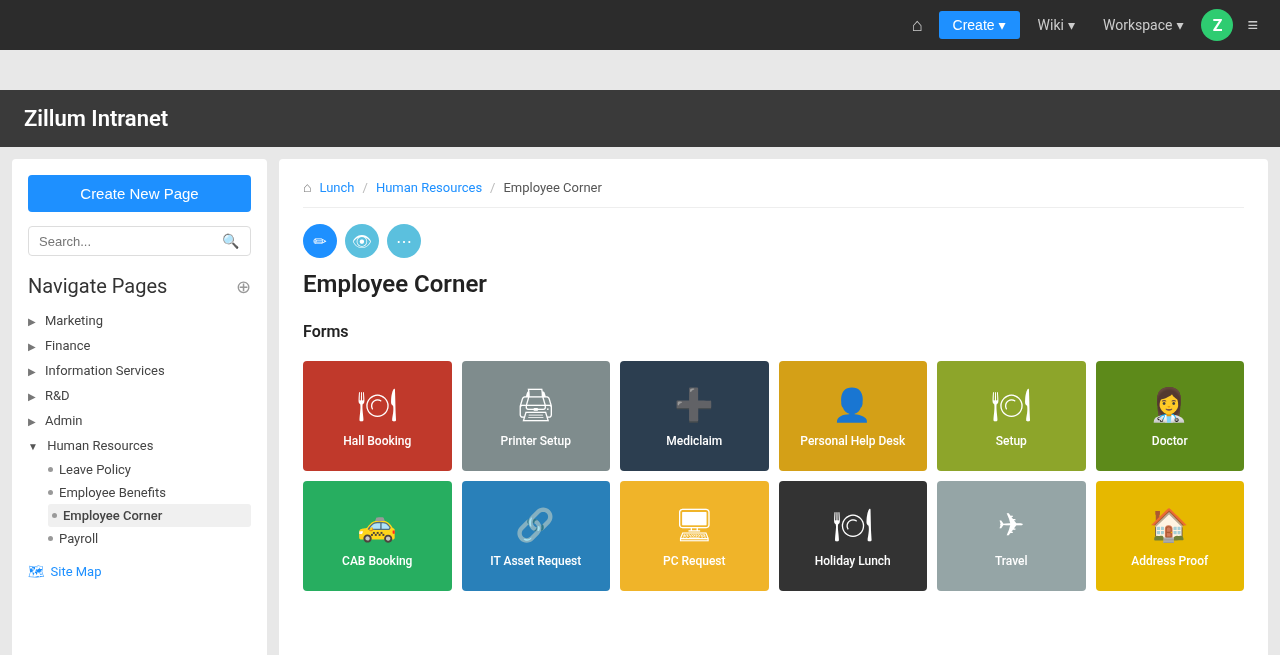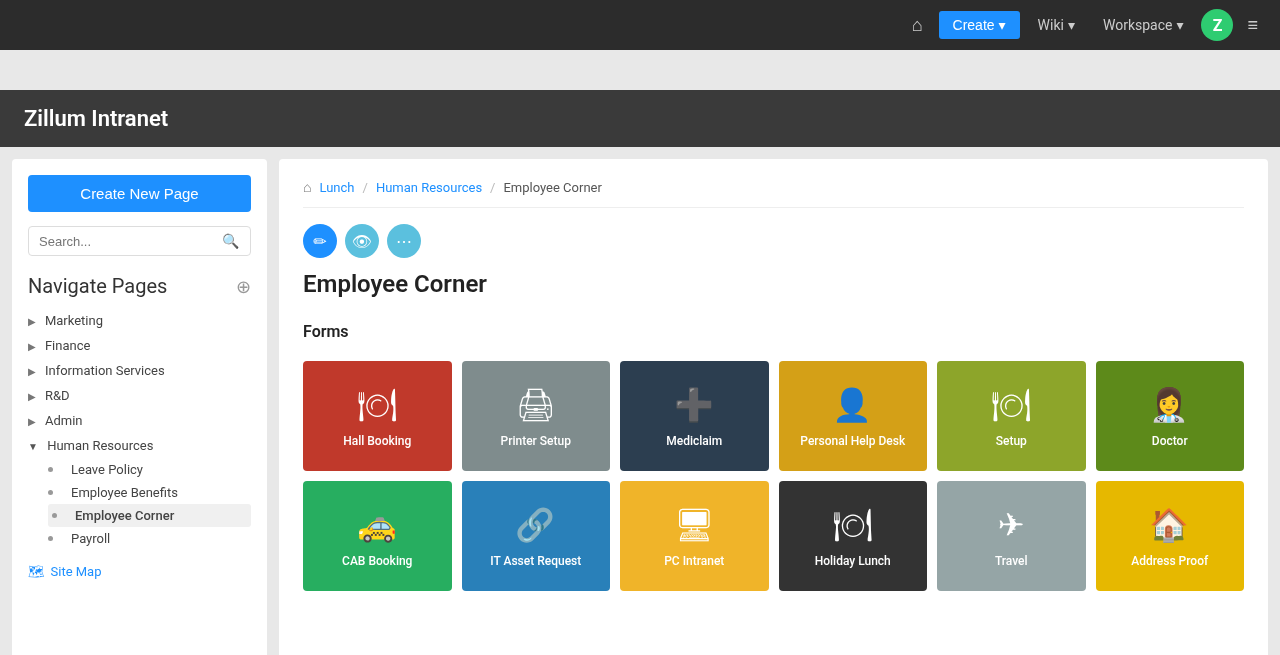--- a/index.html
+++ b/index.html
@@ -117,21 +117,21 @@
     .nav-item.expanded .arrow { color: #555; }
 
     .sub-nav { list-style: none; padding-left: 20px; }
     .sub-nav-item {
       padding: 4px 0;
       cursor: pointer;
       color: #444;
       font-size: 13px;
       display: flex;
       align-items: center;
-      gap: 18px;
+      gap: 6px;
     }
     .sub-nav-item .bullet { width: 5px; height: 5px; border-radius: 50%; background: #999; display: inline-block; }
     .sub-nav-item.active { background: #f0f0f0; border-radius: 3px; padding-left: 4px; font-weight: 500; }
 
     .site-map-link {
       margin-top: 14px;
       color: #1e90ff;
       font-size: 13px;
       cursor: pointer;
       display: flex;
@@ -383,21 +383,21 @@
         <div class="form-card card-green">
           <span class="form-card-icon">🚕</span>
           <span class="form-card-label">CAB Booking</span>
         </div>
         <div class="form-card card-blue">
           <span class="form-card-icon">🔗</span>
           <span class="form-card-label">IT Asset Request</span>
         </div>
         <div class="form-card card-bright-yellow">
           <span class="form-card-icon">🖥</span>
-          <span class="form-card-label">PC Intranet</span>
+          <span class="form-card-label">PC Request</span>
         </div>
         <div class="form-card card-dark2">
           <span class="form-card-icon">🍽</span>
           <span class="form-card-label">Holiday Lunch</span>
         </div>
         <div class="form-card card-slate">
           <span class="form-card-icon">✈</span>
           <span class="form-card-label">Travel</span>
         </div>
         <div class="form-card card-gold">

